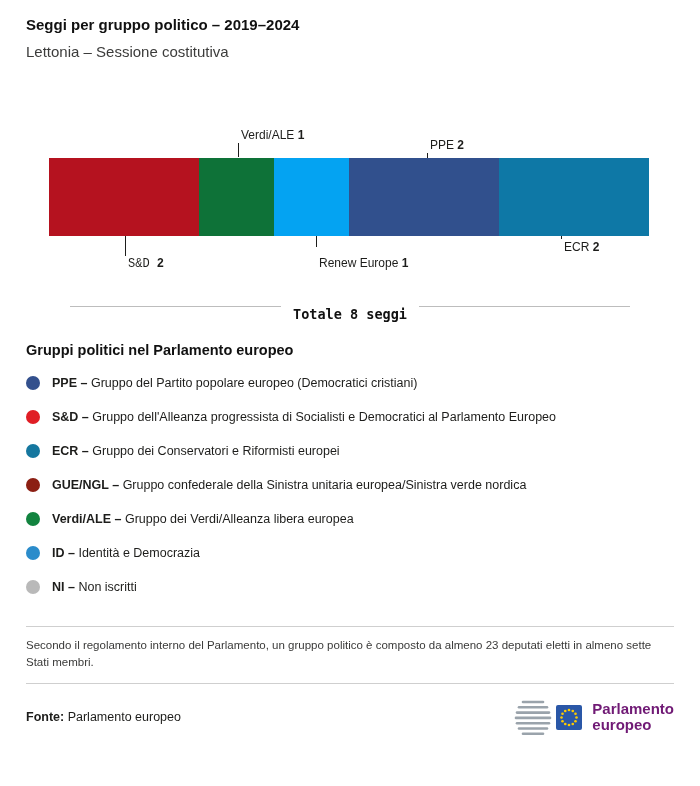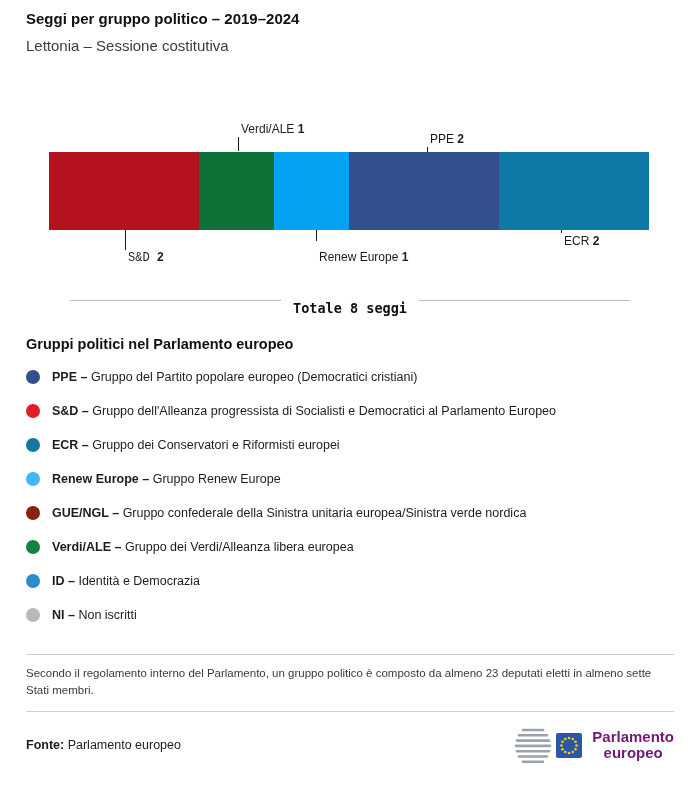--- a/index.html
+++ b/index.html
@@ -1,21 +1,21 @@
 <!DOCTYPE html>
 <html><head>
 <meta charset="utf-8">
 <style>
   * { box-sizing: border-box; margin: 0; padding: 0; }
   body {
     width: 700px; height: 786px; overflow: hidden;
     background: #ffffff; color: #1d1d1b;
     font-family: "Liberation Sans", sans-serif;
   }
-  .header { padding: 10px 26px 0; }
+  .header { padding: 16px 26px 0; }
   .title { font-size: 15px; font-weight: bold; color: #111; }
   .subtitle { font-size: 15px; color: #3c3c3b; margin-top: 10px; }
 
   .chart { position: relative; width: 600px; height: 178px; margin: 56px 0 0 49px; }
   .bar { position: absolute; left: 0; top: 42px; width: 600px; height: 78px; display: flex; }
   .bar > div { height: 100%; }
 
   .co { position: absolute; display: flex; flex-direction: column; align-items: flex-start; }
   .co .cline { width: 1px; background: #1d1d1b; }
   .co .ctxt { font-size: 12px; white-space: nowrap; padding: 1px 0 1px 3px; }
@@ -37,21 +37,21 @@
   .legend-h { margin: 20px 26px 0; font-size: 14.5px; font-weight: bold; color: #111; }
   .legend-list { margin: 8px 26px 0; }
   .legend-item { display: flex; align-items: center; height: 34px; }
   .dot { width: 14px; height: 14px; border-radius: 50%; margin-right: 12px; flex: 0 0 14px; }
   .legend-text { font-size: 12.5px; color: #1d1d1b; }
 
   .hr { height: 1px; background: #cfcfcf; margin: 22px 26px 0; }
   .hr2 { margin-top: 13px; }
   .footnote { margin: 10px 26px 0; font-size: 11.5px; line-height: 1.45; color: #3a3a39; }
 
-  .footer { display: flex; justify-content: space-between; align-items: center; margin: 12px 26px 0; text-align: center; }
+  .footer { display: flex; justify-content: space-between; align-items: center; margin: 12px 26px 0; }
   .source { font-size: 12.5px; color: #1d1d1b; }
   .logo { display: flex; align-items: center; gap: 9px; }
   .logo-text { font-weight: bold; font-size: 15px; line-height: 16px; color: #701a75; }
 </style>
 </head>
 <body>
 
 <div class="header">
   <div class="title">Seggi per gruppo politico – 2019–2024</div>
   <div class="subtitle">Lettonia – Sessione costitutiva</div>
@@ -109,24 +109,20 @@
     </div>
     <div class="legend-item">
       <span class="dot" style="background: rgb(224, 30, 37);"></span>
       <span class="legend-text"><b>S&amp;D – </b>Gruppo dell'Alleanza progressista di Socialisti e Democratici al Parlamento Europeo</span>
     </div>
     <div class="legend-item">
       <span class="dot" style="background: rgb(21, 119, 159);"></span>
       <span class="legend-text"><b>ECR – </b>Gruppo dei Conservatori e Riformisti europei</span>
     </div>
     <div class="legend-item">
-      <span class="dot" style="background: rgb(63, 182, 247);"></span>
-      <span class="legend-text"><b>Renew Europe – </b>Gruppo Renew Europe</span>
-    </div>
-    <div class="legend-item">
       <span class="dot" style="background: rgb(140, 31, 19);"></span>
       <span class="legend-text"><b>GUE/NGL – </b>Gruppo confederale della Sinistra unitaria europea/Sinistra verde nordica</span>
     </div>
     <div class="legend-item">
       <span class="dot" style="background: rgb(18, 131, 63);"></span>
       <span class="legend-text"><b>Verdi/ALE – </b>Gruppo dei Verdi/Alleanza libera europea</span>
     </div>
     <div class="legend-item">
       <span class="dot" style="background: rgb(43, 140, 203);"></span>
       <span class="legend-text"><b>ID – </b>Identità e Democrazia</span>

